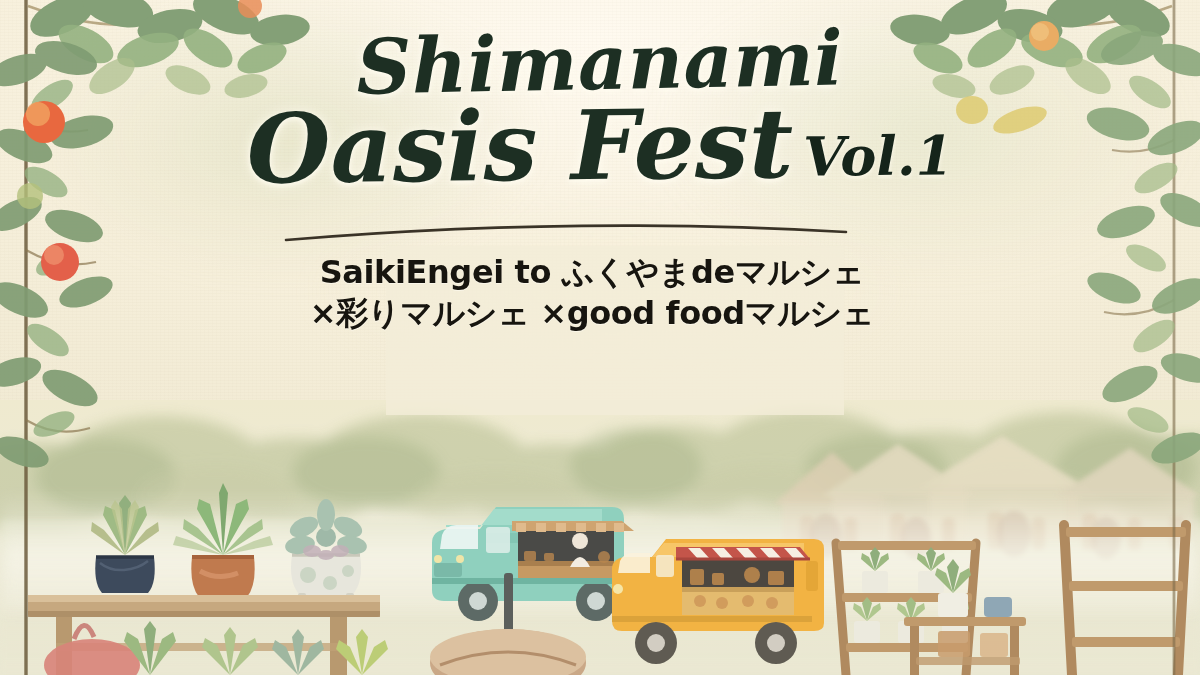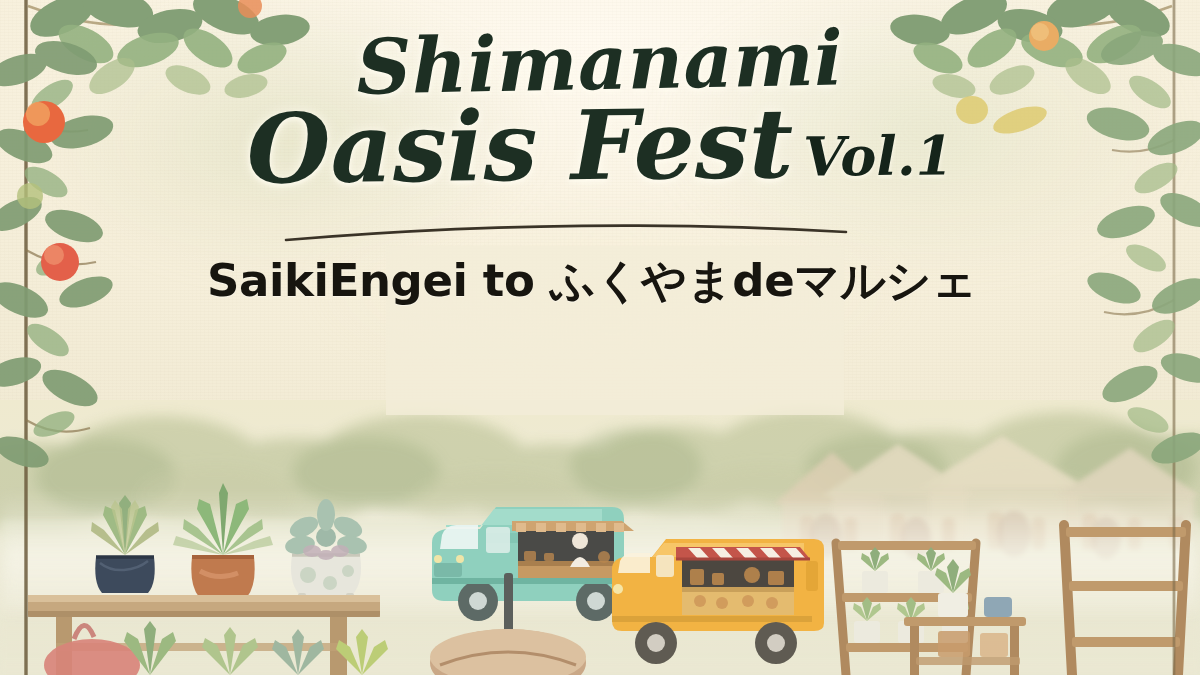--- a/index.html
+++ b/index.html
@@ -67,21 +67,21 @@
   .swash{position:absolute;left:0;right:0;top:214px;height:34px;}
 
   
   .sub-panel{
     position:absolute;left:386px;top:246px;width:458px;height:169px;
     background:rgba(243,237,216,.82);
   }
   .subtitle{
     position:absolute;left:0;right:16px;top:252px;text-align:center;
     font-family:"DejaVu Sans", sans-serif;font-weight:700;
-    font-size:45px;line-height:1.28;color:#17150f;letter-spacing:-.4px;
+    font-size:32px;line-height:1.28;color:#17150f;letter-spacing:-.4px;
     text-shadow:0 1px 0 rgba(255,253,246,.55);
   }
   .subtitle div{white-space:nowrap;}
 
   
   .props{position:absolute;left:0;right:0;bottom:0;height:300px;}
   svg{display:block;overflow:visible;}
 </style>
 </head>
 <body>
@@ -538,15 +538,16 @@
     </div>
   </div>
 
   <svg class="swash" viewBox="0 0 1200 34" preserveAspectRatio="none">
     <path d="M286 26 Q570 2 846 18" fill="none" stroke="#3a3327" stroke-width="2.6" stroke-linecap="round"></path>
   </svg>
 
   <div class="sub-panel"></div>
   <div class="subtitle">
     <div>SaikiEngei to ふくやまdeマルシェ</div>
+    <div>×彩りマルシェ ×good foodマルシェ</div>
   </div>
 
 </div>
 
 </body></html>

